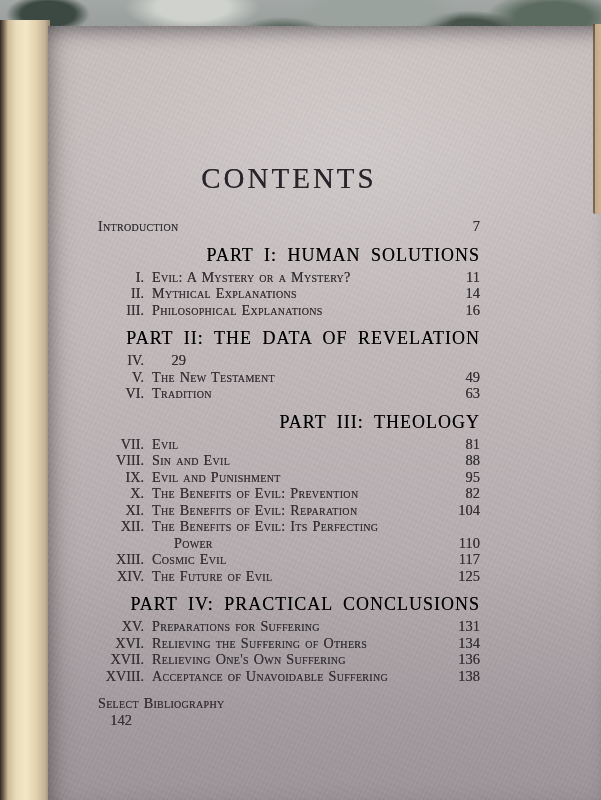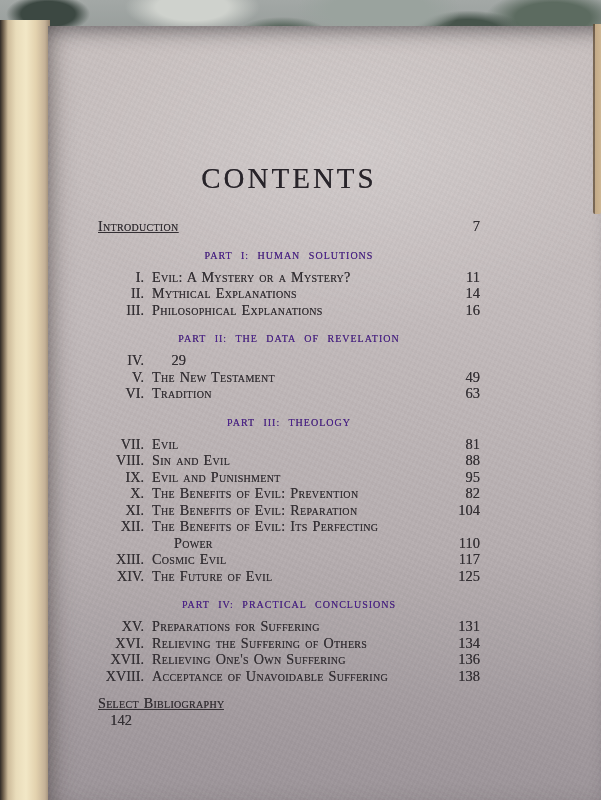--- a/index.html
+++ b/index.html
@@ -54,30 +54,30 @@
     color:#332f33;
     font-size:14.2px;line-height:16.5px;
     text-shadow:0 0 .5px rgba(40,36,42,.7);
   }
   .toc-title{
     font-size:29px;line-height:32px;letter-spacing:3px;
     text-align:center;color:#28242a;font-weight:normal;
     margin:16px 0 24px 0;
   }
   .part-heading{
-    text-align:center;font-size:10px;line-height:17px;
-    letter-spacing:1px;word-spacing:5px;color:#4c1d95;
+    text-align:right;font-size:18px;line-height:17px;
+    letter-spacing:1px;word-spacing:5px;color:#000000;
     margin:12px 0 5px 0;white-space:nowrap;
   }
   .row{display:flex;align-items:baseline;white-space:nowrap;}
   .numeral{width:46px;flex:0 0 46px;text-align:right;padding-right:8px;box-sizing:content-box;}
   .label{flex:1 1 auto;font-variant:small-caps;letter-spacing:.3px;word-spacing:1px;overflow:hidden;}
   .cont .label{padding-left:22px;}
   .pageno{width:34px;flex:0 0 34px;text-align:right;font-size:14.5px;}
-  .flush .label{padding-left:0;text-decoration:underline;}
+  .flush .label{padding-left:0;}
   .back-row{margin-top:11px;flex-direction:column;}
 </style>
 </head>
 <body>
 
 <div class="fabric"></div>
 <div class="left-page-edge"></div>
 
 <div class="book-page">
   <div class="page-texture"></div>

